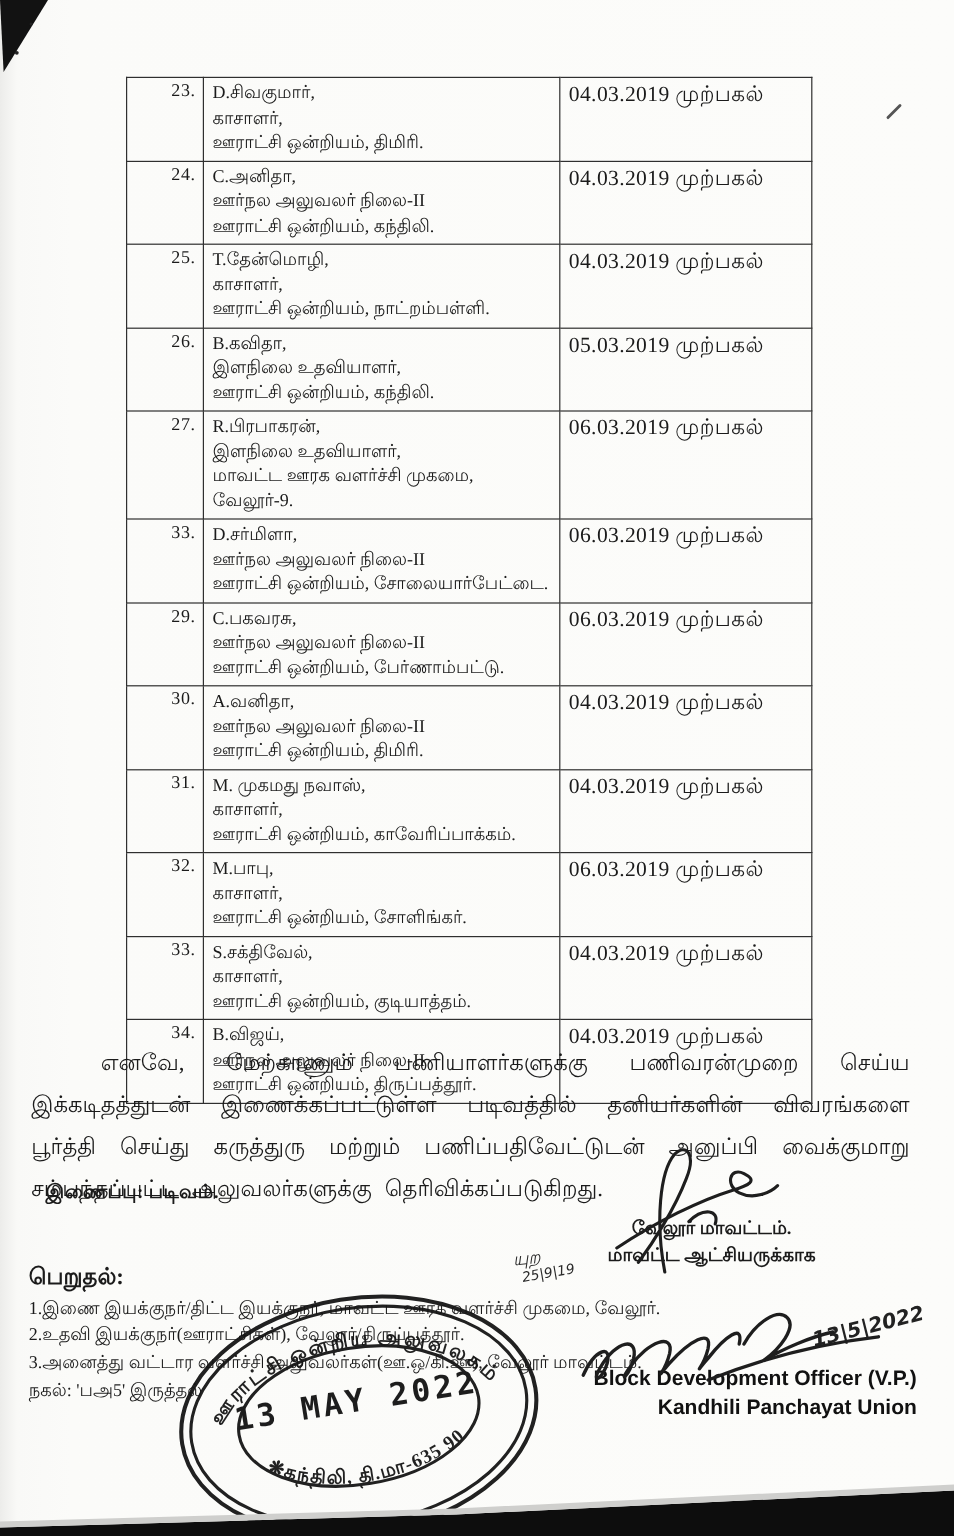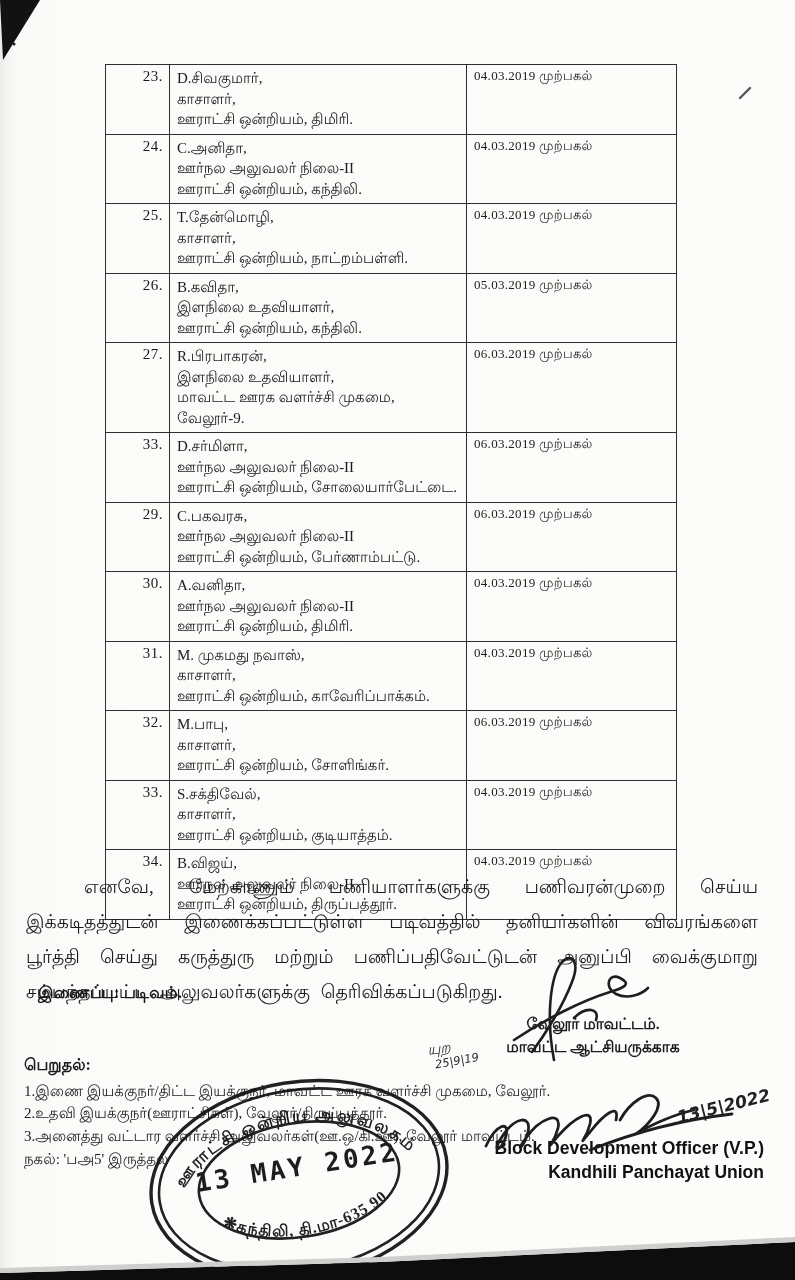--- a/index.html
+++ b/index.html
@@ -7,31 +7,31 @@
     position:relative;width:795px;height:1280px;margin:0 auto;
     background:linear-gradient(90deg,#ececea 0px,#f9f9f7 14px,#fbfbf9 60px,#fcfcfa 100%);
     overflow:hidden;color:#1b1b1b;
     font-family:"Liberation Serif","DejaVu Serif",serif;
   }
   
   table.roster{position:absolute;left:105px;top:64px;width:551px;border-collapse:collapse;table-layout:fixed;}
   table.roster td{border:1.4px solid #2f2f2f;vertical-align:top;padding:3px 6px 4px 7px;}
   td.c-no{width:50px;text-align:right;font-size:15px;letter-spacing:.5px;padding-top:5px;}
   td.c-details{width:283px;font-size:15px;line-height:20.5px;}
-  td.c-date{width:196px;vertical-align:middle;font-size:13px;letter-spacing:.3px;padding-left:10px;}
+  td.c-date{width:196px;vertical-align:middle;font-size:18px;letter-spacing:.3px;padding-left:10px;}
   .dl{min-height:0;}
   
   .para{position:absolute;left:26px;top:869px;width:732px;font-size:19px;line-height:35px;
         text-align:justify;text-indent:58px;word-spacing:6px;}
   .attach{position:absolute;left:38px;top:984px;font-size:16px;font-weight:bold;letter-spacing:.3px;text-align:center;}
   .sigblock{position:absolute;left:468px;top:1012px;width:250px;text-align:center;
             font-size:15.5px;font-weight:600;line-height:23px;}
   
   .dist{position:absolute;left:24px;top:1054px;font-size:15px;line-height:22.5px;width:560px;}
-  .dist .hd{font-weight:bold;font-size:16px;margin-bottom:3px;}
+  .dist .hd{font-weight:bold;font-size:19px;margin-bottom:3px;}
   .dist .copy{margin-top:1px;}
   
   .handnote{position:absolute;left:428px;top:1040px;transform:rotate(-6deg);
             font-style:italic;color:#2b2b2b;font-size:15px;line-height:14px;
             font-family:"DejaVu Sans",sans-serif;}
   .handnote .d{font-size:11.5px;transform:rotate(-4deg);display:block;margin-left:6px;}
   .bdo-sign-date{position:absolute;left:676px;top:1096px;transform:rotate(-14deg);
             font-style:italic;font-weight:bold;color:#222;font-size:17px;
             font-family:"DejaVu Sans",sans-serif;}
   

